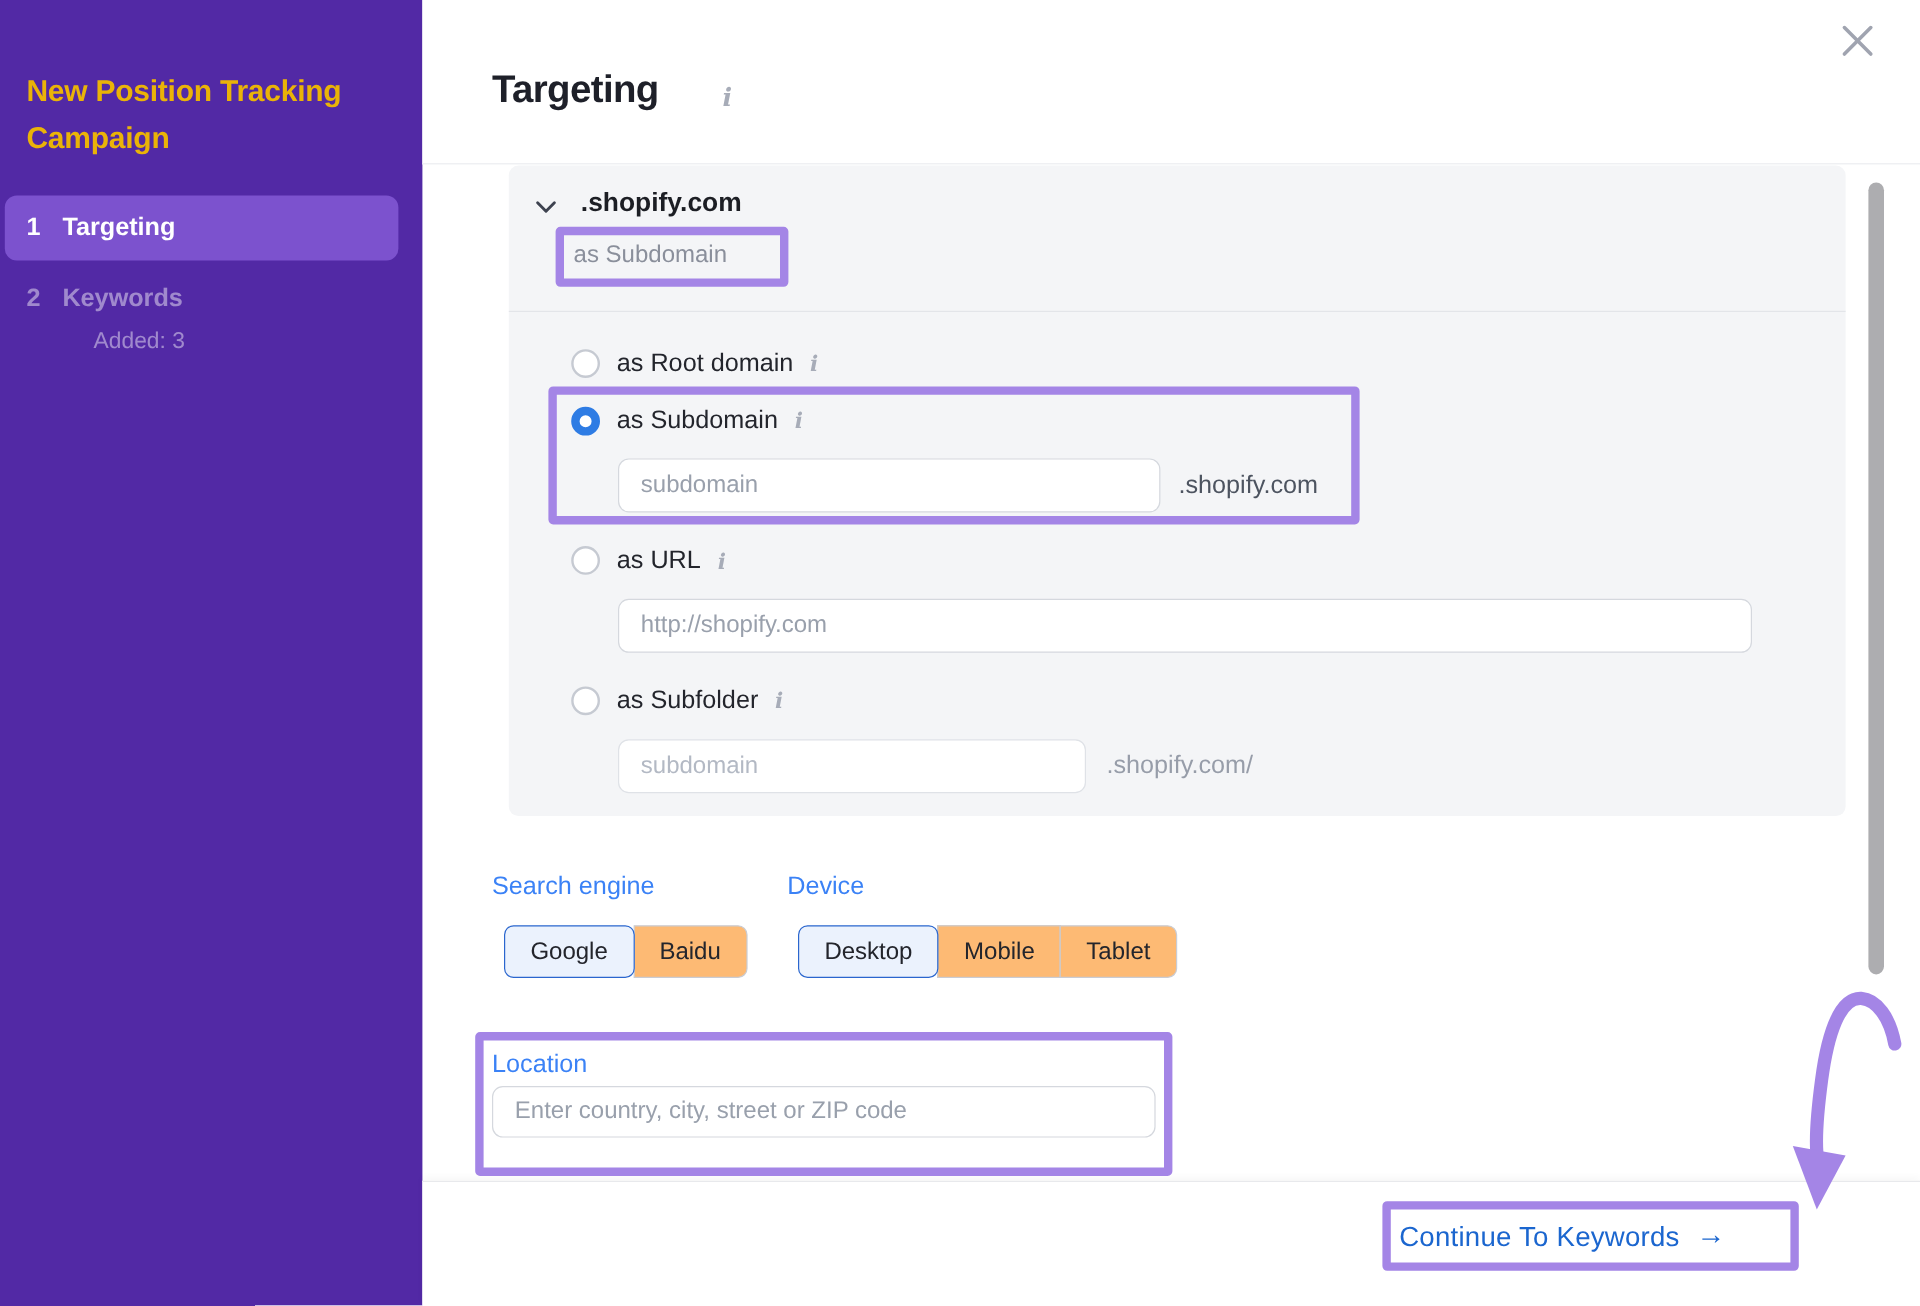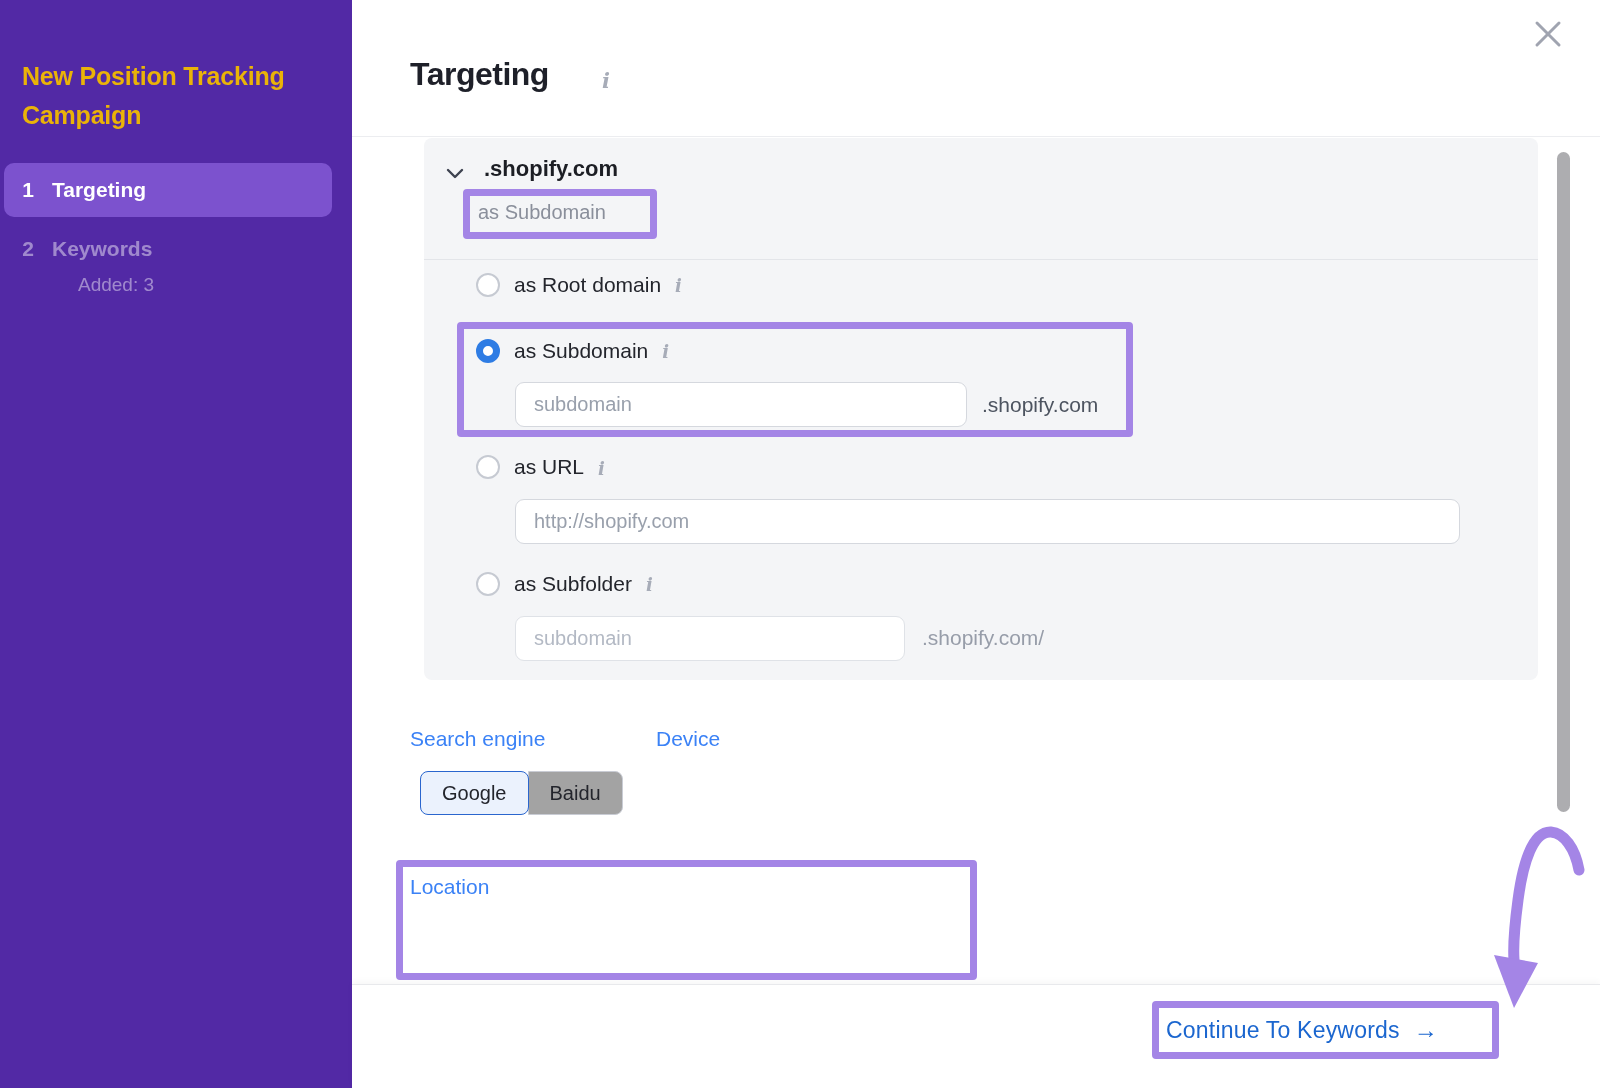--- a/index.html
+++ b/index.html
@@ -78,21 +78,21 @@
     position:absolute; display:flex; align-items:center; gap:14px;
     cursor:pointer;
   }
   .radio {
     width:24px; height:24px; border-radius:50%;
     background:#ffffff; border:2px solid #C6CAD2; flex:0 0 24px;
   }
   .radio.selected { border:7px solid #2E7CE4; }
   .radio-label { font-size:21px; color:#23252C; }
   .row-info { font-size:18px; }
-  .row-root { left:476px; top:273px; }
+  .row-root { left:476px; top:291px; }
   .row-subdomain { left:476px; top:339px; }
   .row-url { left:476px; top:455px;align-items:flex-end; }
   .row-subfolder { left:476px; top:572px; }
 
   .text-input {
     position:absolute; height:45px; background:#ffffff;
     border:1px solid #D5D8DE; border-radius:9px; padding:0 18px;
     font-family:"Liberation Sans", sans-serif; font-size:20px; color:#23252C;
     outline:none;
   }
@@ -115,21 +115,21 @@
   .section-label { position:absolute; font-size:21px; color:#3b82f6; }
   .lbl-engine { left:410px; top:727px; }
   .lbl-device { left:656px; top:727px;text-align:right; }
   .lbl-location { left:410px; top:875px; }
 
   .segmented { position:absolute; display:flex; top:771px; }
   .seg-engine { left:409px; }
   .seg-device { left:654px; }
   .seg-btn {
     height:44px; padding:0 21px; display:flex; align-items:center;
-    background:#a3a3a3; border:1px solid #C9CCD4; margin-left:-1px;
+    background:#fdba74; border:1px solid #C9CCD4; margin-left:-1px;
     font-size:20px; color:#23252C; cursor:pointer; position:relative;
   }
   .seg-btn:first-child { border-radius:8px 0 0 8px; margin-left:11px; }
   .seg-btn:last-child { border-radius:0 8px 8px 0; }
   .seg-btn.selected {
     background:#EBF2FD; border-color:#2A66CE; z-index:1; border-radius:8px;
   }
   .input-location { left:410px; top:905px; width:553px; height:43px; }
 
   
@@ -230,22 +230,28 @@
   <input class="text-input dim input-sf-sub" placeholder="subdomain" style="">
   <div class="mid-subfolder">.shopify.com/</div>
 
   <div class="section-label lbl-engine">Search engine</div>
   <div class="segmented seg-engine">
     <div class="seg-btn selected">Google</div>
     <div class="seg-btn">Baidu</div>
   </div>
 
   <div class="section-label lbl-device">Device</div>
+  <div class="segmented seg-device">
+    <div class="seg-btn selected">Desktop</div>
+    <div class="seg-btn">Mobile</div>
+    <div class="seg-btn">Tablet</div>
+  </div>
 
   <div class="section-label lbl-location">Location</div>
+  <input class="text-input input-location" placeholder="Enter country, city, street or ZIP code" style="">
 
   <div class="footer"></div>
   <div class="continue-link">
     <span>Continue To Keywords</span>
     <span class="continue-arrow">→</span>
   </div>
 
   <div class="scroll-thumb"></div>
 
   <div class="ann ann-rect ann-1"></div>

